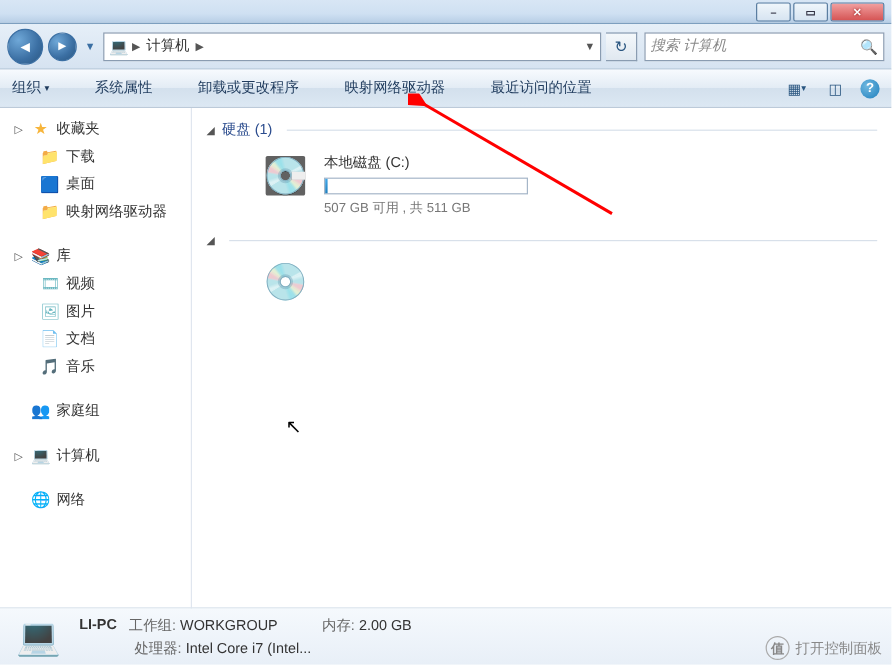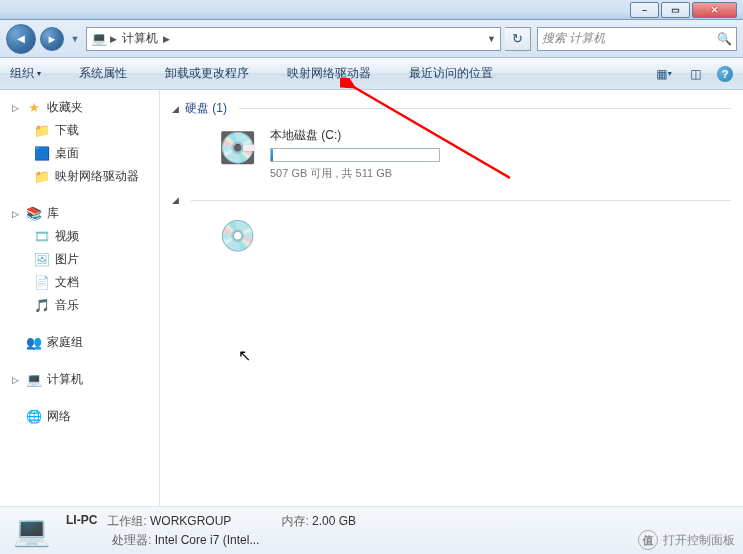--- a/index.html
+++ b/index.html
@@ -235,21 +235,21 @@
       </div>
     </div>
 </div>
 
 <div class="statusbar">
   <div class="status-icon ico-computer">💻</div>
   <div>
     <div style="display:flex;gap:10px;margin-bottom:2px">
       <b>LI-PC</b>
       <span><span class="status-label">工作组:</span> <span>WORKGROUP</span></span>
-      <span style="margin-left:40px"><span class="status-label">内存:</span> <span>2.00 GB</span></span>
+      <span style="margin-left:27px"><span class="status-label">内存:</span> <span>2.00 GB</span></span>
     </div>
     <div style="padding-left:46px"><span class="status-label">处理器:</span> <span>Intel Core i7 (Intel...</span></div>
   </div>
   <div class="watermark">
     <div class="wm-ico">值</div>
     <span>打开控制面板</span>
   </div>
 </div>
 
 </body></html>

